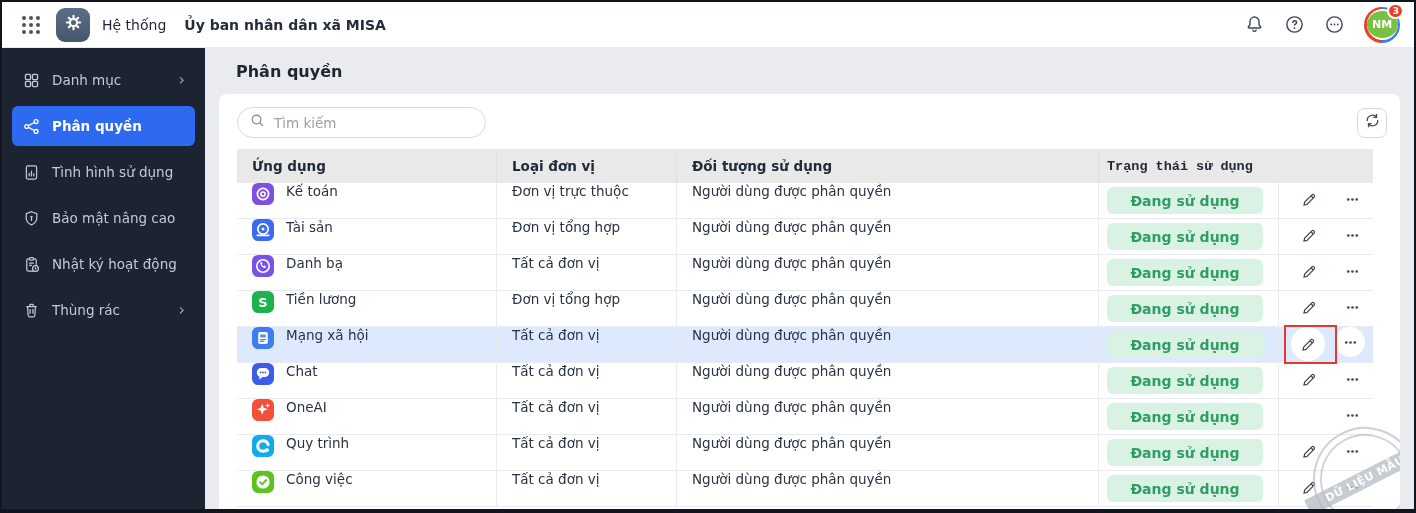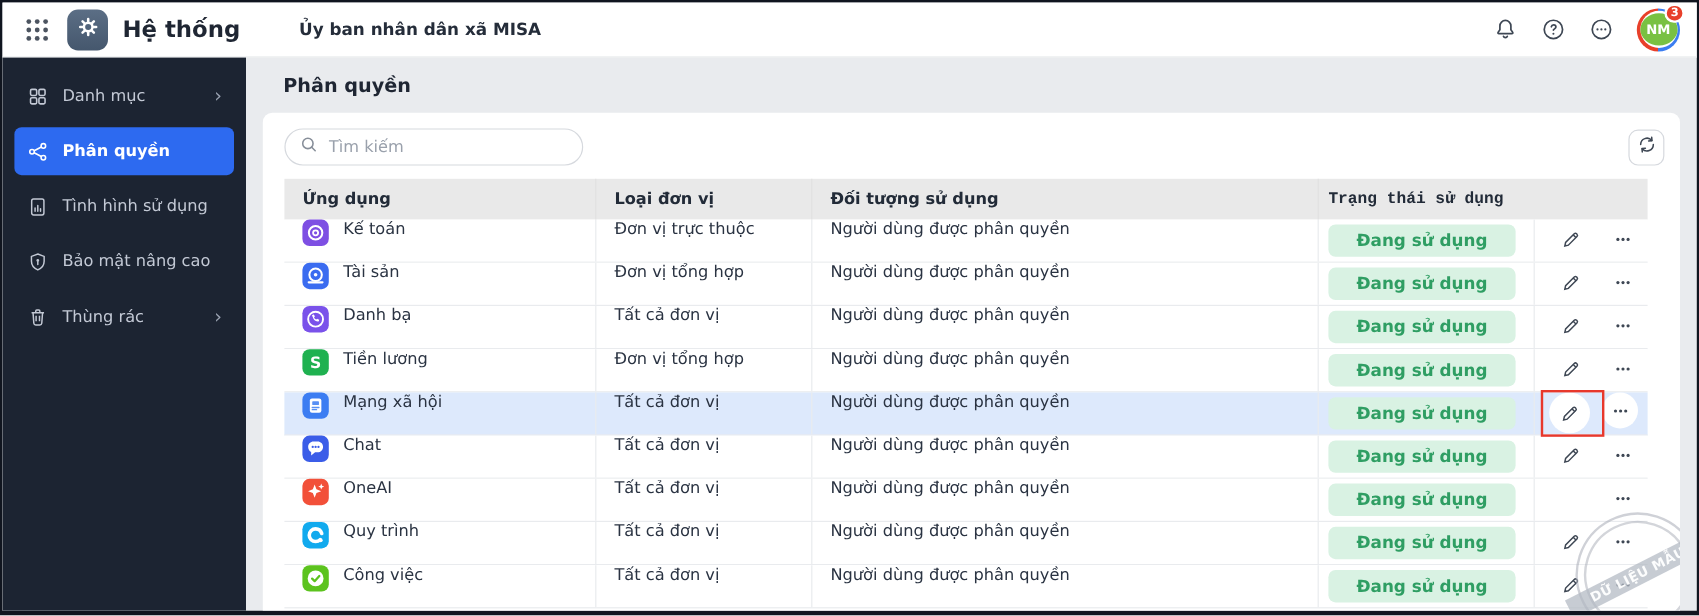--- a/index.html
+++ b/index.html
@@ -9,22 +9,22 @@
           display:flex; flex-direction:column; overflow:hidden; background:#e9ebee; }
 
   
   .topbar { height:46px; background:#fff; display:flex; align-items:center;
             padding:0 14px 0 20px; border-bottom:1px solid #e7e9ec; flex:0 0 46px; }
   .grid-dots { display:grid; grid-template-columns:repeat(3,4px); grid-gap:3px; cursor:pointer; margin-right:16px; }
   .grid-dots span { width:4px; height:4px; border-radius:50%; background:#4c5460; }
   .app-logo { width:34px; height:34px; border-radius:9px;
               background:linear-gradient(180deg,#5b6e85,#45576d);
               display:flex; align-items:center; justify-content:center; margin-right:12px; }
-  .app-title { font-size:19px; font-weight:bold; color:#1f2633; }
-  .org-name { margin-left:49px; font-size:14px; font-weight:bold; color:#252d3a; }
+  .app-title { font-size:14px; font-weight:normal; color:#1f2633; }
+  .org-name { margin-left:18px; font-size:14px; font-weight:bold; color:#252d3a; }
   .topbar-right { margin-left:auto; display:flex; align-items:center; gap:19px; }
   .tb-icon { display:flex; align-items:center; justify-content:center; cursor:pointer; }
   .avatar { position:relative; width:36px; height:36px; border-radius:50%;
             background:conic-gradient(#3b7df0 0 50%, #e8402a 50% 100%);
             display:flex; align-items:center; justify-content:center; cursor:pointer; }
   .avatar-inner { width:31px; height:31px; border-radius:50%; background:#fff;
                   display:flex; align-items:center; justify-content:center; }
   .avatar-core { width:32px; height:27px; border-radius:50%; background:#79c142;
                  display:flex; align-items:center; justify-content:center;
                  color:#fff; font-size:11px; font-weight:bold; }
@@ -205,20 +205,33 @@
               <circle cx="9" cy="7.4" r="1.2" fill="currentColor" stroke="none"></circle>
               <path d="M9 8.6v2.4" stroke-linecap="round"></path>
             </svg>
           </span>
         <span class="side-label">Bảo mật nâng cao</span>
         <span class="side-chev" style="visibility: hidden;"></span>
       </div>
         <div class="side-item">
         <span class="side-ic">
             <svg viewBox="0 0 18 18" width="17" height="17" fill="none" stroke="currentColor" stroke-width="1.3">
+              <rect x="4" y="3" width="10" height="13" rx="1.6"></rect>
+              <rect x="6.8" y="1.6" width="4.4" height="2.8" rx="1" fill="#1c2432"></rect>
+              <path d="M6.5 7.5h5M6.5 10h3"></path>
+              <circle cx="13.2" cy="13.2" r="3.1" fill="#1c2432"></circle>
+              <path d="M13.2 11.9v1.4l1 .7"></path>
+            </svg>
+          </span>
+        <span class="side-label">Nhật ký hoạt động</span>
+        <span class="side-chev" style="visibility: hidden;"></span>
+      </div>
+        <div class="side-item">
+        <span class="side-ic">
+            <svg viewBox="0 0 18 18" width="17" height="17" fill="none" stroke="currentColor" stroke-width="1.3">
               <path d="M3.5 4.8h11M7.2 4.6V3.3c0-.5.4-.9.9-.9h1.8c.5 0 .9.4.9.9v1.3"></path>
               <path d="M4.8 4.8l.7 9.4c.1.9.8 1.6 1.7 1.6h3.6c.9 0 1.6-.7 1.7-1.6l.7-9.4"></path>
               <path d="M7.5 7.5v5M10.5 7.5v5"></path>
             </svg>
           </span>
         <span class="side-label">Thùng rác</span>
         <span class="side-chev">›</span>
       </div>
       </div>
 

